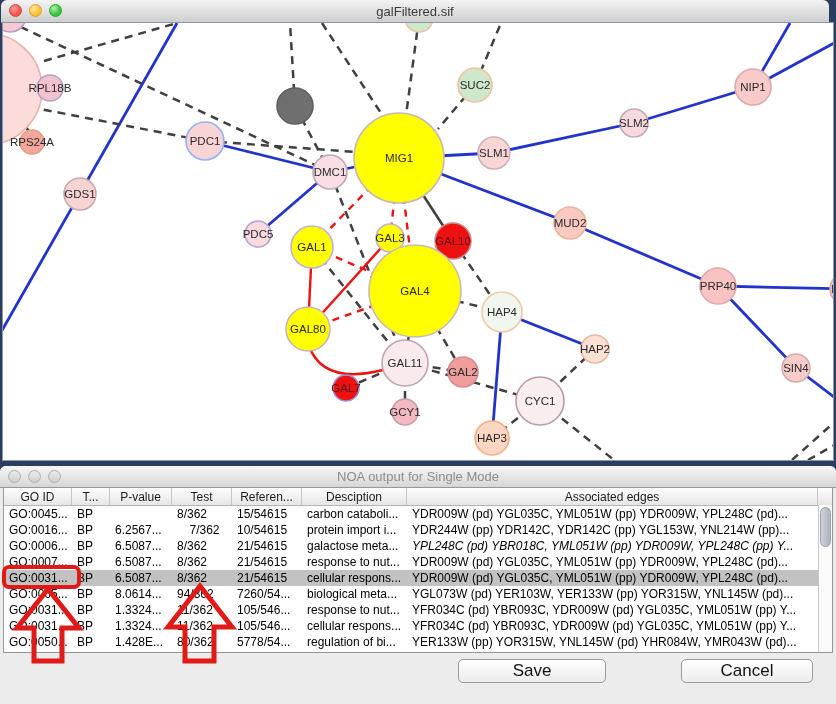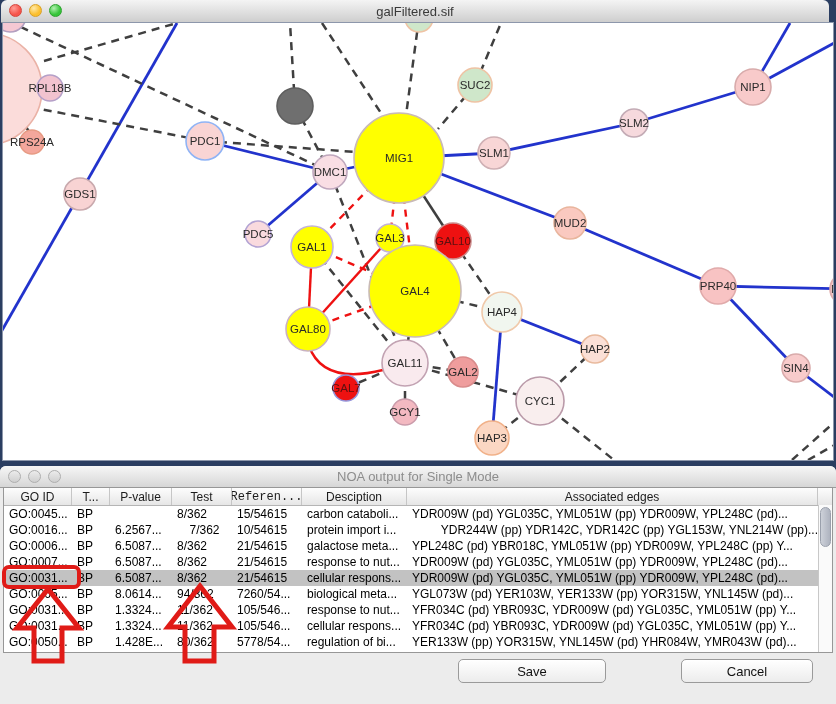--- a/index.html
+++ b/index.html
@@ -47,21 +47,21 @@
   #table-body .trow{display:flex;height:16px;line-height:16px;white-space:nowrap;}
   #table-body .trow.selected{background:#c2c2c2;}
   .tcell{box-sizing:border-box;padding-left:5px;overflow:hidden;white-space:nowrap;color:#000;}
   #vscroll{position:absolute;right:0;top:17px;bottom:0;width:14px;background:#fafafa;border-left:1px solid #c8c8c8;box-sizing:border-box;}
   #vscroll .thumb{position:absolute;left:1px;top:2px;width:11px;height:40px;border-radius:6px;
         background:linear-gradient(90deg,#cdd1d9,#aeb3bf);border:1px solid #9aa0ac;box-sizing:border-box;}
 
   .mac-btn{
     position:absolute;height:22px;border:1px solid #9a9a9a;border-radius:5px;
     background:linear-gradient(#ffffff,#ececec);
-    font-size:13px;color:#111;display:flex;align-items:center;justify-content:center;
+    font-size:17px;color:#111;display:flex;align-items:center;justify-content:center;
     box-shadow:0 1px 0 rgba(255,255,255,.7) inset;
     cursor:default;
   }
   #save-button{left:458px;top:193px;width:146px;}
   #cancel-button{left:681px;top:193px;width:130px;}
 
   #annotations{position:absolute;left:0;top:0;pointer-events:none;}
 </style>
 </head>
 <body>
@@ -203,51 +203,51 @@
     </div>
     <div class="title">NOA output for Single Mode</div>
   </div>
 
   <div id="noa-table">
     <div id="table-header">
         <div class="hcell" style="width: 68px;">GO ID</div>
         <div class="hcell" style="width: 38px;">T...</div>
         <div class="hcell" style="width: 62px;">P-value</div>
         <div class="hcell" style="width: 60px;">Test</div>
-        <div class="hcell" style="width: 70px; font-family: Liberation Mono, monospace;">Referen...</div>
+        <div class="hcell" style="width: 70px;">Referen...</div>
         <div class="hcell" style="width: 105px;">Desciption</div>
         <div class="hcell" style="width: 411px;">Associated edges</div>
       </div>
     <div id="table-body">
         <div class="trow">
           <div class="tcell" style="width: 68px;">GO:0045...</div>
           <div class="tcell" style="width: 38px;">BP</div>
           <div class="tcell" style="width: 62px; margin-top: 40px;">2.1308...</div>
           <div class="tcell" style="width: 60px;">8/362</div>
           <div class="tcell" style="width: 70px;">15/54615</div>
           <div class="tcell" style="width: 105px;">carbon cataboli...</div>
           <div class="tcell" style="width: 411px;">YDR009W (pd) YGL035C, YML051W (pp) YDR009W, YPL248C (pd)...</div>
         </div>
         <div class="trow">
           <div class="tcell" style="width: 68px;">GO:0016...</div>
           <div class="tcell" style="width: 38px;">BP</div>
           <div class="tcell" style="width: 62px;">6.2567...</div>
           <div class="tcell" style="width: 60px; text-align: center;">7/362</div>
           <div class="tcell" style="width: 70px;">10/54615</div>
           <div class="tcell" style="width: 105px;">protein import i...</div>
-          <div class="tcell" style="width: 411px; text-align: right;">YDR244W (pp) YDR142C, YDR142C (pp) YGL153W, YNL214W (pp)...</div>
+          <div class="tcell" style="width: 411px;">YDR244W (pp) YDR142C, YDR142C (pp) YGL153W, YNL214W (pp)...</div>
         </div>
         <div class="trow">
           <div class="tcell" style="width: 68px;">GO:0006...</div>
           <div class="tcell" style="width: 38px;">BP</div>
           <div class="tcell" style="width: 62px;">6.5087...</div>
           <div class="tcell" style="width: 60px;">8/362</div>
           <div class="tcell" style="width: 70px;">21/54615</div>
           <div class="tcell" style="width: 105px;">galactose meta...</div>
-          <div class="tcell" style="width: 411px;">YPL248C (pd) YBR018C, YML051W (pp) YDR009W, YPL248C (pp) Y...</div>
+          <div class="tcell" style="width: 411px; font-style: italic;">YPL248C (pd) YBR018C, YML051W (pp) YDR009W, YPL248C (pp) Y...</div>
         </div>
         <div class="trow">
           <div class="tcell" style="width: 68px;">GO:0007...</div>
           <div class="tcell" style="width: 38px;">BP</div>
           <div class="tcell" style="width: 62px;">6.5087...</div>
           <div class="tcell" style="width: 60px;">8/362</div>
           <div class="tcell" style="width: 70px;">21/54615</div>
           <div class="tcell" style="width: 105px;">response to nut...</div>
           <div class="tcell" style="width: 411px;">YDR009W (pd) YGL035C, YML051W (pp) YDR009W, YPL248C (pd)...</div>
         </div>

